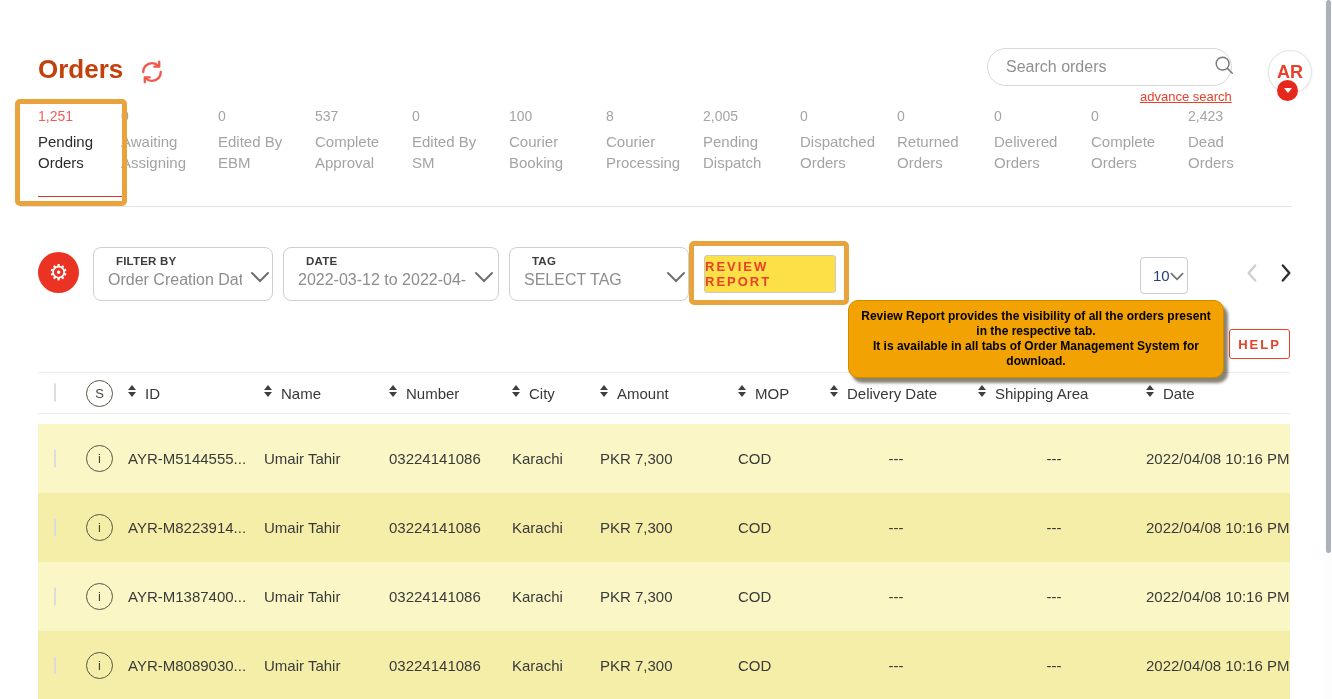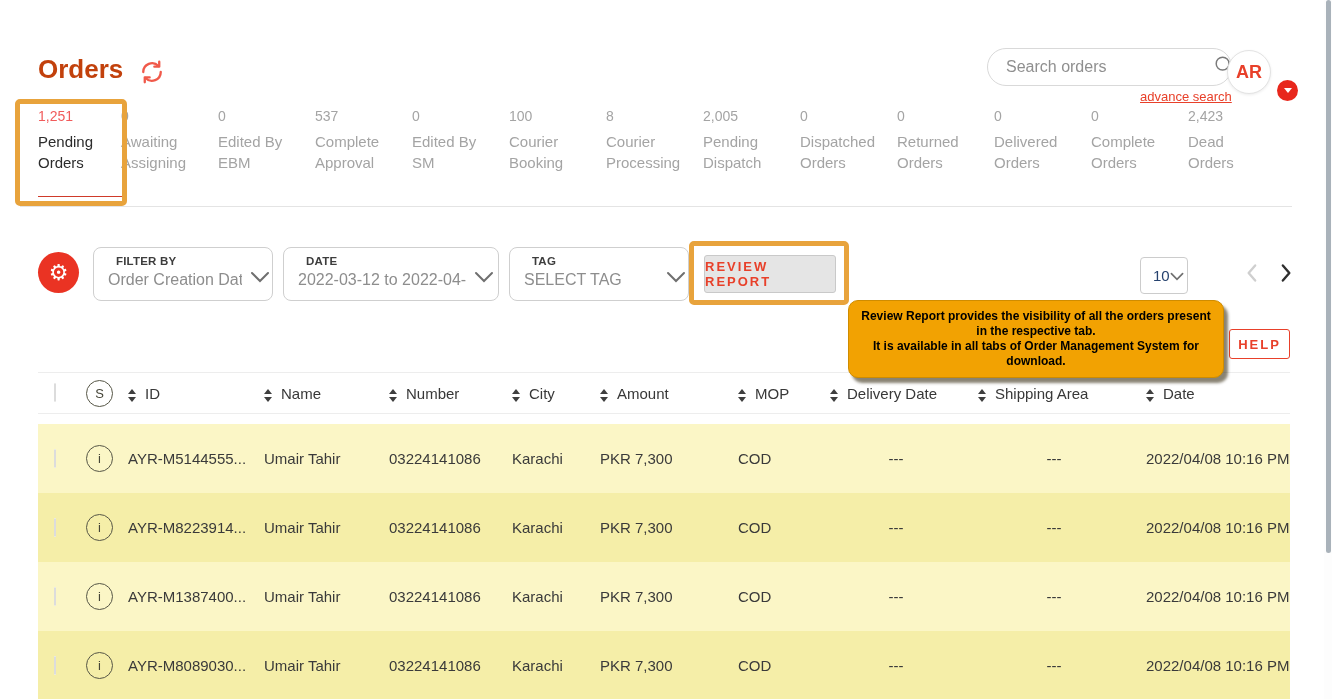--- a/index.html
+++ b/index.html
@@ -11,21 +11,21 @@
   .page-title { position:absolute; left:38px; top:54px; font-size:26px; font-weight:700; color:#c2410c; }
   .refresh-btn { position:absolute; left:138px; top:58px; width:28px; height:28px; cursor:pointer; }
   .search-wrap { position:absolute; left:987px; top:48px; width:245px; height:38px;
     border:1px solid #d9d9d9; border-radius:19px; background:#fff; display:flex; align-items:center; }
   .search-wrap input { border:none; outline:none; flex:1; margin-left:18px; font-size:16px;
     color:#a16207; font-family:inherit; background:transparent; }
   .search-wrap input::placeholder { color:#8f8f8f; }
   .search-icon { margin-right:12px; flex:0 0 auto; }
   .adv-search { position:absolute; left:1140px; top:89px; font-size:13px; color:#e8402a;
     text-decoration:underline; cursor:pointer; }
-  .avatar { position:absolute; left:1227px; top:50px; width:44px; height:44px; border-radius:50%;
+  .avatar { position:absolute; left:1268px; top:50px; width:44px; height:44px; border-radius:50%;
     border:1px solid #e3e3e3; background:#fff; display:flex; align-items:center; justify-content:center;
     font-size:18px; font-weight:700; color:#e8402a; box-shadow:0 1px 3px rgba(0,0,0,.08); cursor:pointer; }
   .avatar-badge { position:absolute; left:1277px; top:80px; width:21px; height:21px; border-radius:50%;
     background:#e8271c; display:flex; align-items:center; justify-content:center; cursor:pointer; }
   .avatar-badge .caret { width:0; height:0; border-left:4px solid transparent;
     border-right:4px solid transparent; border-top:5px solid #fff; }
 
   
   .tabs { position:absolute; left:24px; top:108px; display:flex; }
   .tab { position:relative; width:97px; height:97px; cursor:pointer; color:#a4a4a4; flex:0 0 auto; }
@@ -50,21 +50,21 @@
   .dd { position:absolute; top:247px; height:54px; border:1px solid #cfcfcf; border-radius:8px;
     background:#fff; padding:7px 12px 0 14px; cursor:pointer; display:flex; }
   .dd .txt { display:flex; flex-direction:column; }
   .dd .dd-label { font-size:11.5px; font-weight:700; color:#3d3d3d; letter-spacing:.2px;margin-left:8px; }
   .dd .dd-value { font-size:16px; color:#8d8d8d; margin-top:4px; white-space:nowrap; overflow:hidden; }
   .dd .chev { align-self:center; margin-left:auto; padding-left:8px; }
   .dd-filter { left:93px; width:180px; }  .dd-filter .dd-value { width:134px; }
   .dd-date   { left:283px; width:216px; } .dd-date .dd-value { width:168px; }
   .dd-tag    { left:509px; width:180px; } .dd-tag .dd-value { width:134px; }
 
-  .review-btn { position:absolute; left:704px; top:255px; width:132px; height:38px; background:#e5e5e5;
+  .review-btn { position:absolute; left:704px; top:255px; width:132px; height:38px; background:#fde047;
     border:1px solid #c9c9c9; border-radius:3px; color:#e8402a; font-size:13px; font-weight:700;
     letter-spacing:2px; display:flex; align-items:center; justify-content:center; cursor:pointer; }
 
   .pagesize { position:absolute; left:1140px; top:257px; width:48px; height:37px; border:1px solid #ccc;
     border-radius:4px; background:#fff; display:flex; align-items:center; justify-content:space-between;
     padding:0 9px 0 12px; cursor:pointer; }
   .pagesize .val { font-size:15px; color:#26426e; }
   .pag-arrow { position:absolute; top:260px; width:26px; height:26px; cursor:pointer; }
   .pag-prev { left:1240px; } .pag-next { left:1272px; }
 
@@ -76,21 +76,21 @@
 
   .help-btn { position:absolute; left:1229px; top:329px; width:61px; height:30px; background:#fff;
     border:1px solid #e8402a; border-radius:3px; color:#e8402a; font-size:13px; font-weight:700;
     letter-spacing:2px; display:flex; align-items:center; justify-content:center; cursor:pointer; }
 
   
   .table { position:absolute; left:38px; top:372px; width:1252px; }
   .grid { display:grid; align-items:center;
     grid-template-columns:40px 42px 136px 125px 123px 88px 138px 92px 148px 168px 1fr; }
   .thead { height:42px; background:#fff; border-top:1px solid #ededed; border-bottom:1px solid #ededed; }
-  .th { display:flex; align-items:flex-end; font-size:15px; color:#383838; padding-left:8px; }
+  .th { display:flex; align-items:flex-start; font-size:15px; color:#383838; padding-left:8px; }
   .sort { display:inline-flex; flex-direction:column; gap:2.5px; margin-right:9px; cursor:pointer; }
   .sort i { width:0; height:0; border-left:4.5px solid transparent; border-right:4.5px solid transparent; }
   .sort .u { border-bottom:5.5px solid #3f3f3f; }
   .sort .d { border-top:5.5px solid #3f3f3f; }
   .cb { width:22px; height:22px; background:#fff; border:1px solid #dcdcdc; border-radius:3px;
     margin-left:16px; cursor:pointer; }
   .circle-ic { width:27px; height:27px; border:1.6px solid #565646; border-radius:50%; color:#454538;
     display:flex; align-items:center; justify-content:center; font-size:13px; margin-left:8px;
     cursor:pointer; font-style:normal; background:transparent; }
   .tbody { margin-top:10px; }

